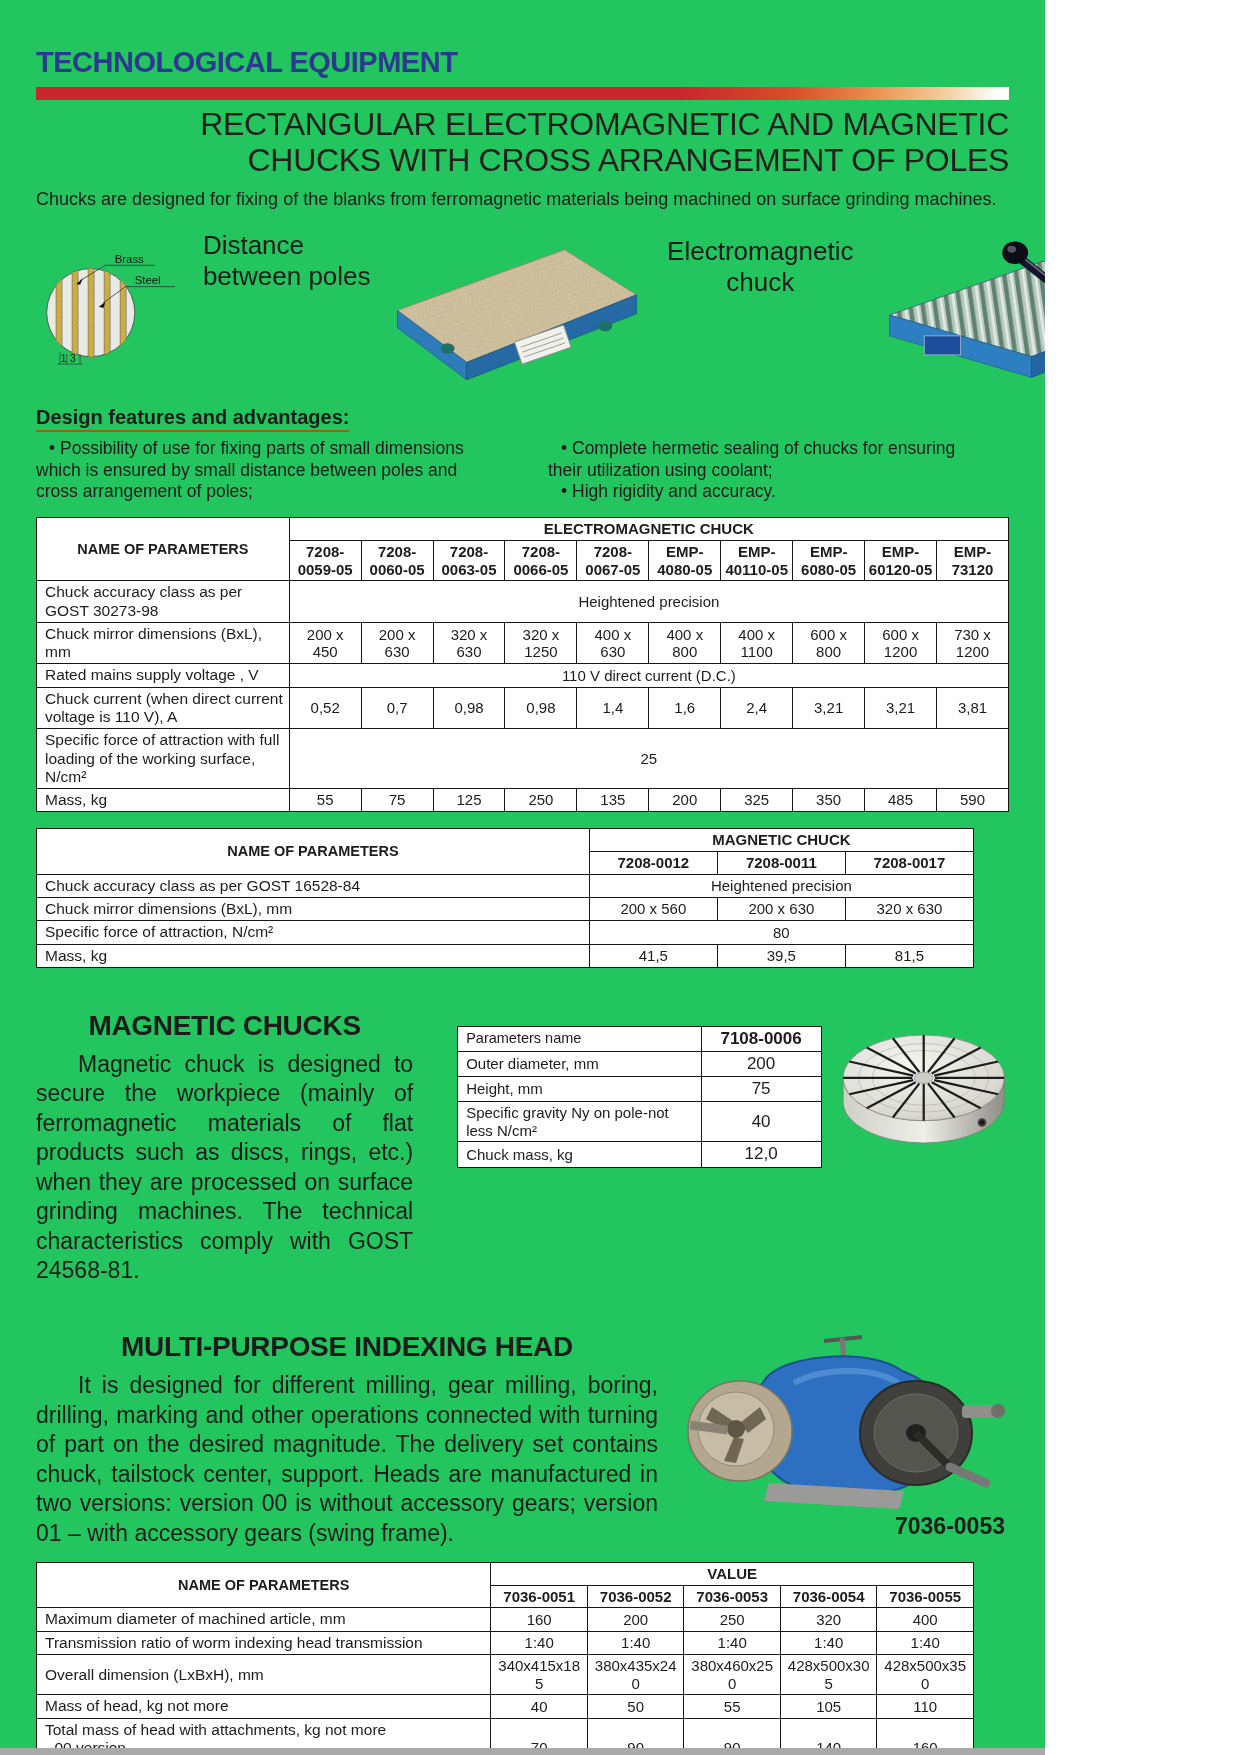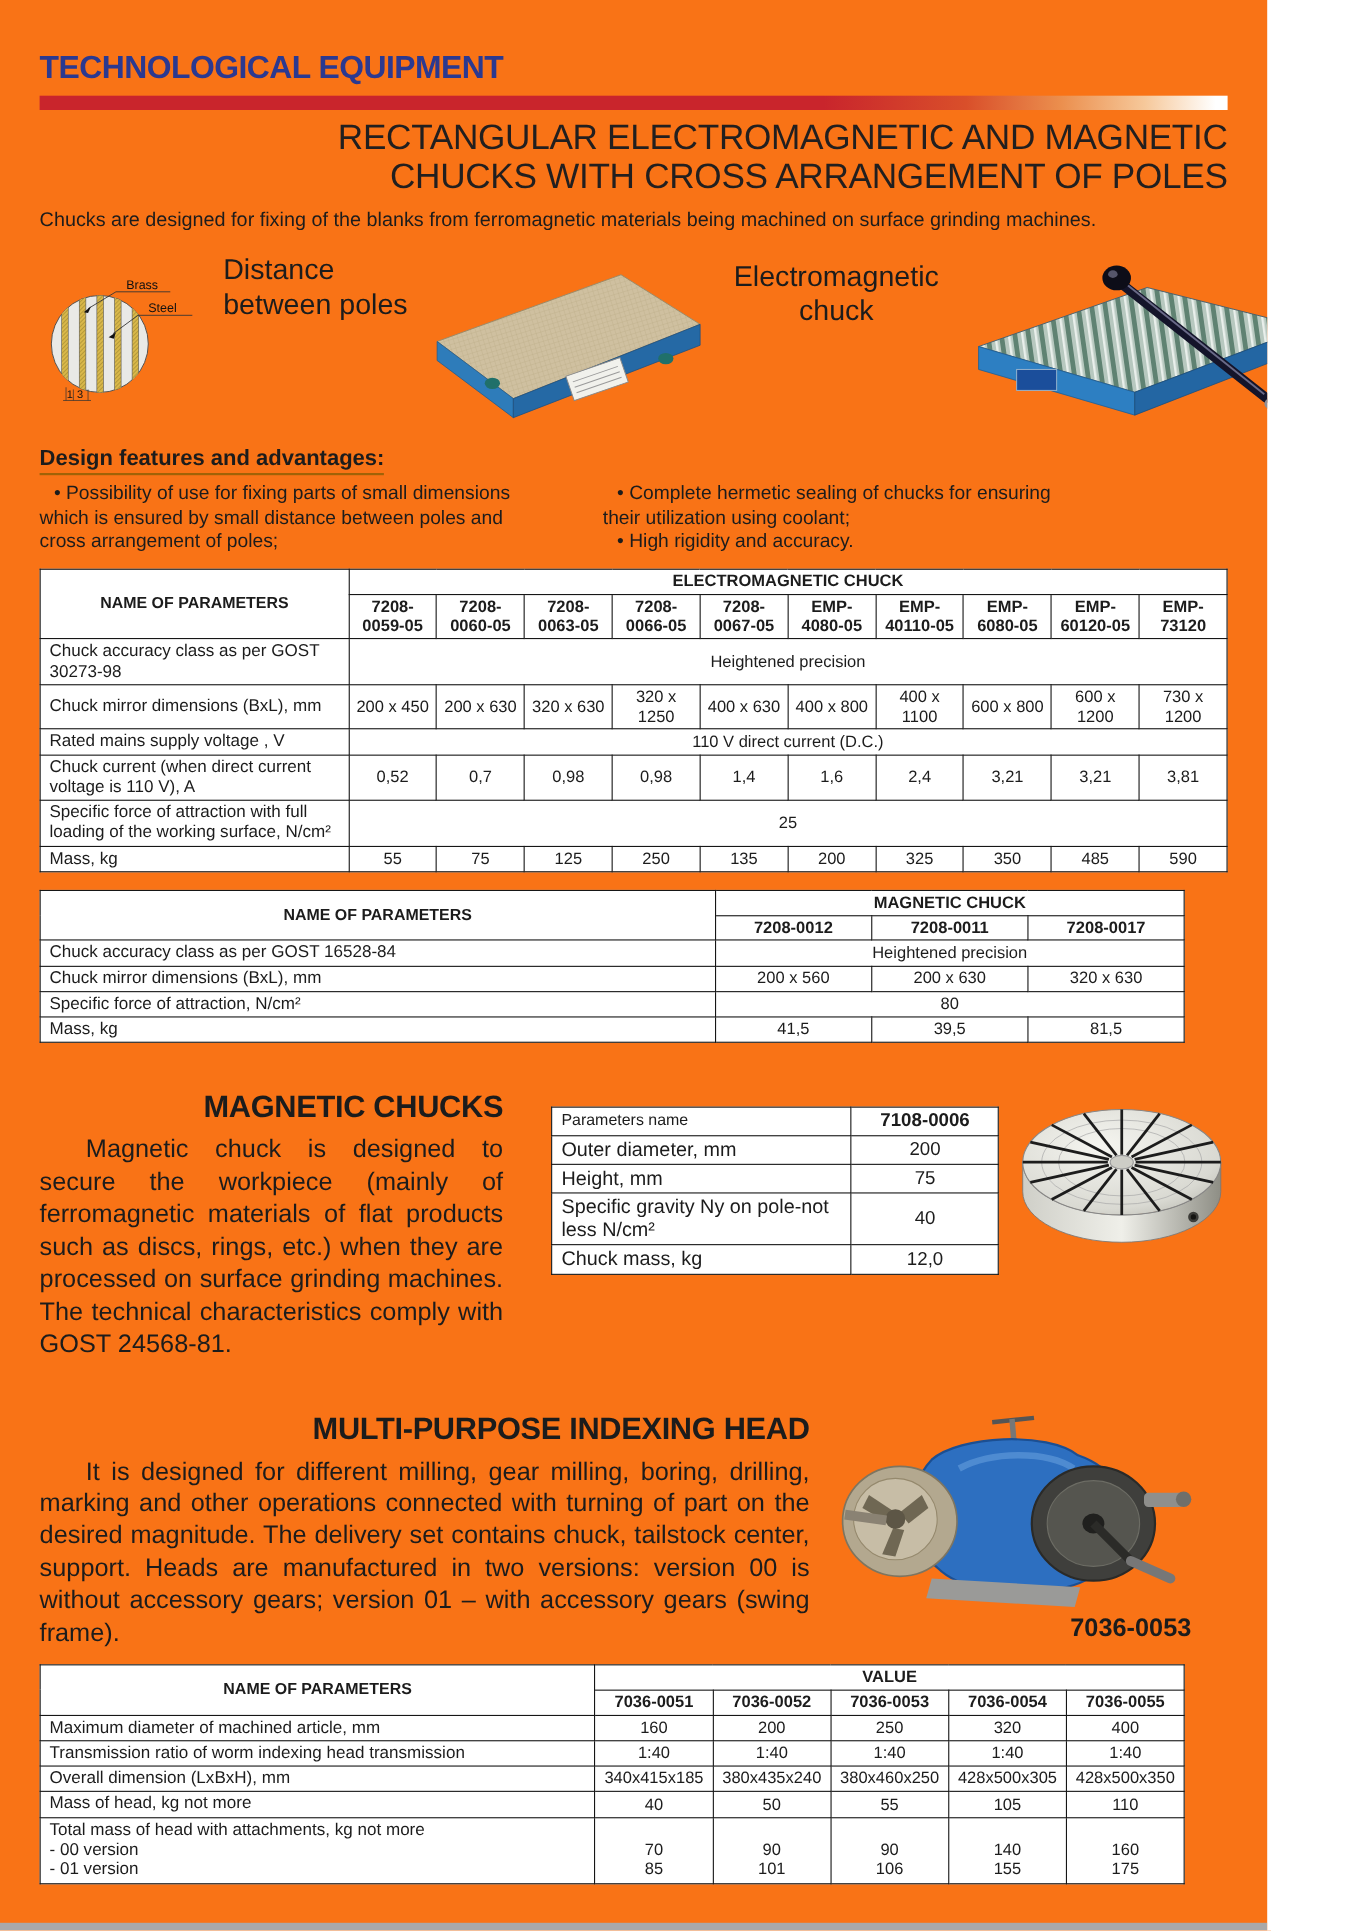--- a/index.html
+++ b/index.html
@@ -1,18 +1,18 @@
 <!DOCTYPE html>
 <html><head>
 <meta charset="utf-8">
 <style>
   * { margin:0; padding:0; box-sizing:border-box; }
   html,body { background:#ffffff; }
   body { font-family:"Liberation Sans", sans-serif; color:#1c1c1c; }
-  .page { position:relative; width:1152px; height:1755px; background:#f97316; overflow:hidden; }
+  .page { position:relative; width:1045px; height:1755px; background:#22c55e; overflow:hidden; }
   .content { padding:0 36px; }
 
   
   h1.pghead { padding-top:46px; font-size:29px; font-weight:bold; letter-spacing:-0.5px; color:#2b3990; }
   .redbar { height:13px; margin-top:8px;
     background:linear-gradient(90deg,#c9252c 0%,#c9252c 66%,#d94f2a 78%,#eb8f4e 86%,#f6c89a 93%,#ffffff 99%); }
   .main-title { margin-top:7px; text-align:right; font-size:32px; font-weight:normal; letter-spacing:-0.3px; color:#221f1f; line-height:1.12; }
   .intro { margin-top:10px; font-size:18px; }
 
   
@@ -41,26 +41,26 @@
   .t-em th.corner { width:26%; }
   .t-mag { width:96.4%; margin-top:16px; }
   .t-mag th.corner { width:59%; }
   .t-idx { width:96.4%; margin-top:14px; }
   .t-idx th.corner { width:48.5%; }
 
   
   .section { display:flex; align-items:flex-start; }
   .sec-mag { margin-top:42px; }
   .sec-left { width:440px; }
-  .sec-title { text-align:right; font-size:28px; font-weight:bold; letter-spacing:-0.3px; }
+  .sec-title { text-align:center; font-size:28px; font-weight:bold; letter-spacing:-0.3px; }
   .sec-text { margin-top:8px; font-size:23px; line-height:1.28; text-align:justify; text-indent:42px; }
   .t-round { width:425px; margin:16px 0 0 44px; }
   .t-round th,.t-round td { font-size:17px; }
   .t-round th.corner { width:67%; text-align:left; font-weight:normal; padding-left:8px; }
-  .t-round td.rlabel { font-size:18px;margin-top:34px; }
+  .t-round td.rlabel { font-size:15px;margin-top:34px; }
   .round-photo { margin:4px 0 0 16px; }
 
   
   .sec-idx { margin-top:46px; }
   .sec-left.wide { width:700px; }
   .idx-wrap { margin-left:16px; margin-top:-8px; width:335px; }
   .idx-label { text-align:right; font-size:23px; font-weight:bold; padding-right:4px; margin-top:-4px; }
 
   .pagenum { margin-top:56px; text-align:left; font-size:21px; }
   .bottom-strip { position:absolute; left:0; bottom:0; width:100%; height:7px; background:#a9a9a9; }

